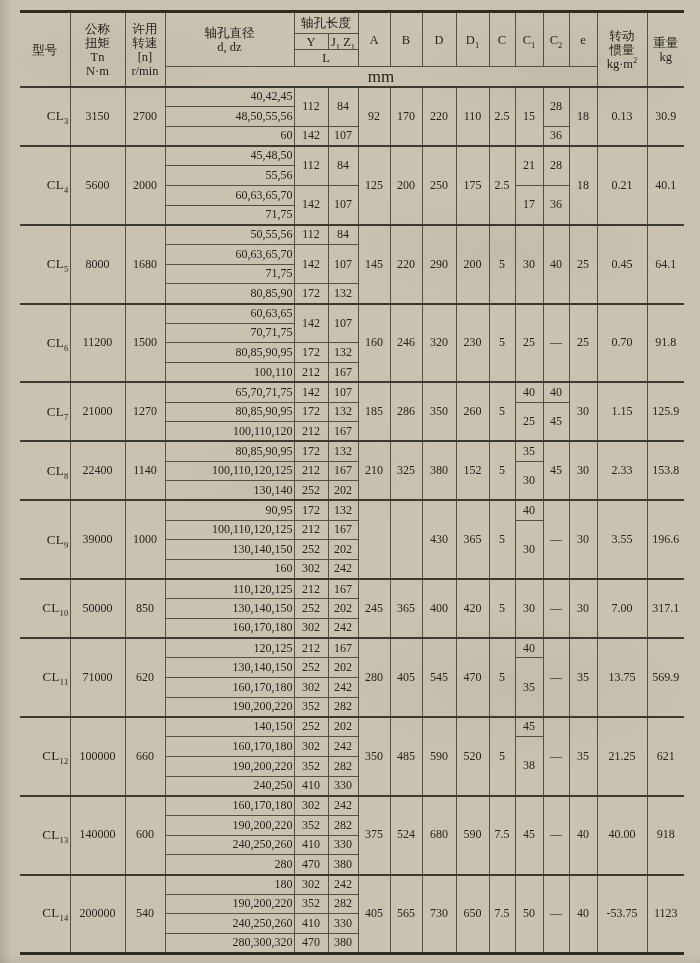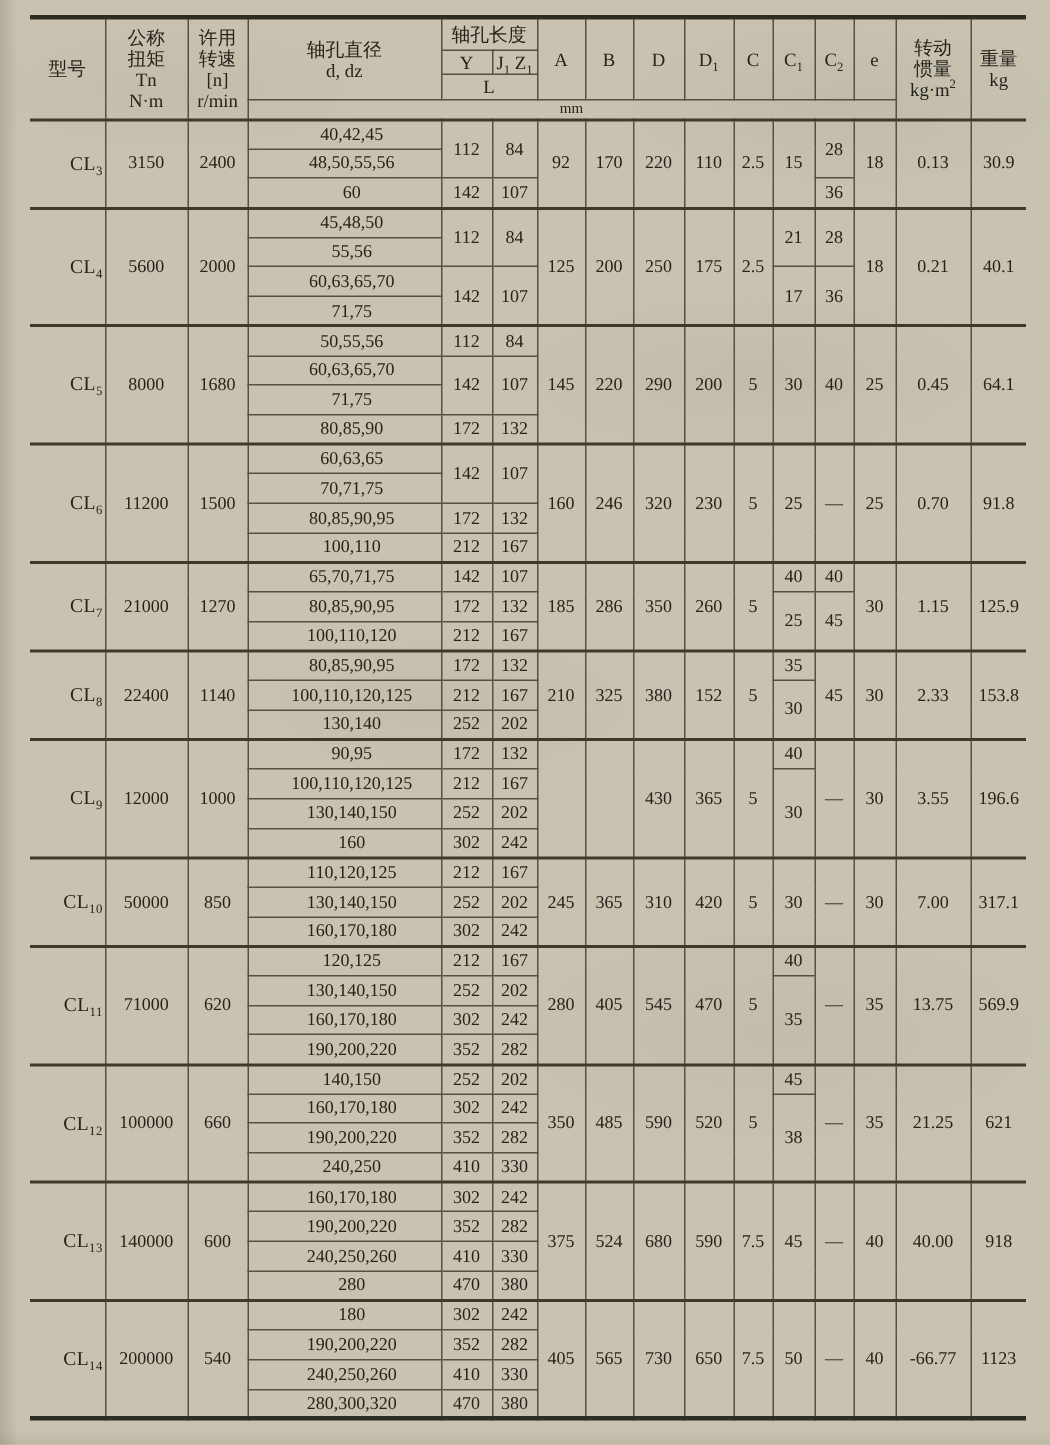--- a/index.html
+++ b/index.html
@@ -20,24 +20,24 @@
     position:absolute;left:20px;top:10px;width:664px;
     border-collapse:collapse;table-layout:fixed;
     border-top:3px solid #2f2c22;border-bottom:3px solid #2f2c22;
   }
   th,td{
     border:1px solid #56513e;padding:0 1px;text-align:center;vertical-align:middle;
     font-size:12px;line-height:1.12;font-weight:normal;overflow:hidden;white-space:nowrap;
   }
   thead th{font-size:12.5px;}
   thead tr.hr1{height:22px;} thead tr.hr2{height:16px;} thead tr.hr3{height:17px;}
-  thead tr.hr4{height:13px;} thead tr.hr4 td{font-size:10px;}
+  thead tr.hr4{height:13px;} thead tr.hr4 td{font-size:17px;}
   tbody{border-top:2px solid #3d392c;}
   tbody tr{height:19.7px;}
-  td.dcol{text-align:center;padding-left:11px;}
+  td.dcol{text-align:right;padding-left:11px;}
   td.model{font-size:13px;letter-spacing:.3px;text-align:right;}
   sub{font-size:8.5px;line-height:0;} sup{font-size:8.5px;line-height:0;}
   .edge-l{border-left:none !important;}
   .edge-r{border-right:none !important;}
   thead tr.hr1 th{border-top:none;}
 </style>
 </head>
 <body>
 
 <table id="coupling-table">
@@ -85,21 +85,21 @@
       <th colspan="2">L</th>
     </tr>
     <tr class="hr4">
       <td colspan="11">mm</td>
     </tr>
   </thead>
 <tbody>
       <tr>
         <td rowspan="3" class="model edge-l">CL<sub>3</sub></td>
         <td rowspan="3">3150</td>
-        <td rowspan="3">2400</td>
+        <td rowspan="3">2700</td>
         <td class="dcol">40,42,45</td>
         <td rowspan="2">112</td>
         <td rowspan="2">84</td>
         <td rowspan="3">92</td>
         <td rowspan="3">170</td>
         <td rowspan="3">220</td>
         <td rowspan="3">110</td>
         <td rowspan="3">2.5</td>
         <td rowspan="3">15</td>
         <td rowspan="2">28</td>
@@ -275,21 +275,21 @@
       </tr>
       <tr>
         <td class="dcol">130,140</td>
         <td>252</td>
         <td>202</td>
       </tr>
     </tbody>
     <tbody>
       <tr>
         <td rowspan="4" class="model edge-l">CL<sub>9</sub></td>
-        <td rowspan="4">12000</td>
+        <td rowspan="4">39000</td>
         <td rowspan="4">1000</td>
         <td class="dcol">90,95</td>
         <td>172</td>
         <td>132</td>
         <td rowspan="4"></td>
         <td rowspan="4"></td>
         <td rowspan="4">430</td>
         <td rowspan="4">365</td>
         <td rowspan="4">5</td>
         <td>40</td>
@@ -318,21 +318,21 @@
     <tbody>
       <tr>
         <td rowspan="3" class="model edge-l">CL<sub>10</sub></td>
         <td rowspan="3">50000</td>
         <td rowspan="3">850</td>
         <td class="dcol">110,120,125</td>
         <td>212</td>
         <td>167</td>
         <td rowspan="3">245</td>
         <td rowspan="3">365</td>
-        <td rowspan="3">310</td>
+        <td rowspan="3">400</td>
         <td rowspan="3">420</td>
         <td rowspan="3">5</td>
         <td rowspan="3">30</td>
         <td rowspan="3">—</td>
         <td rowspan="3">30</td>
         <td rowspan="3">7.00</td>
         <td rowspan="3" class="edge-r">317.1</td>
       </tr>
       <tr>
         <td class="dcol">130,140,150</td>
@@ -461,21 +461,21 @@
         <td>302</td>
         <td>242</td>
         <td rowspan="4">405</td>
         <td rowspan="4">565</td>
         <td rowspan="4">730</td>
         <td rowspan="4">650</td>
         <td rowspan="4">7.5</td>
         <td rowspan="4">50</td>
         <td rowspan="4">—</td>
         <td rowspan="4">40</td>
-        <td rowspan="4">-66.77</td>
+        <td rowspan="4">-53.75</td>
         <td rowspan="4" class="edge-r">1123</td>
       </tr>
       <tr>
         <td class="dcol">190,200,220</td>
         <td>352</td>
         <td>282</td>
       </tr>
       <tr>
         <td class="dcol">240,250,260</td>
         <td>410</td>

